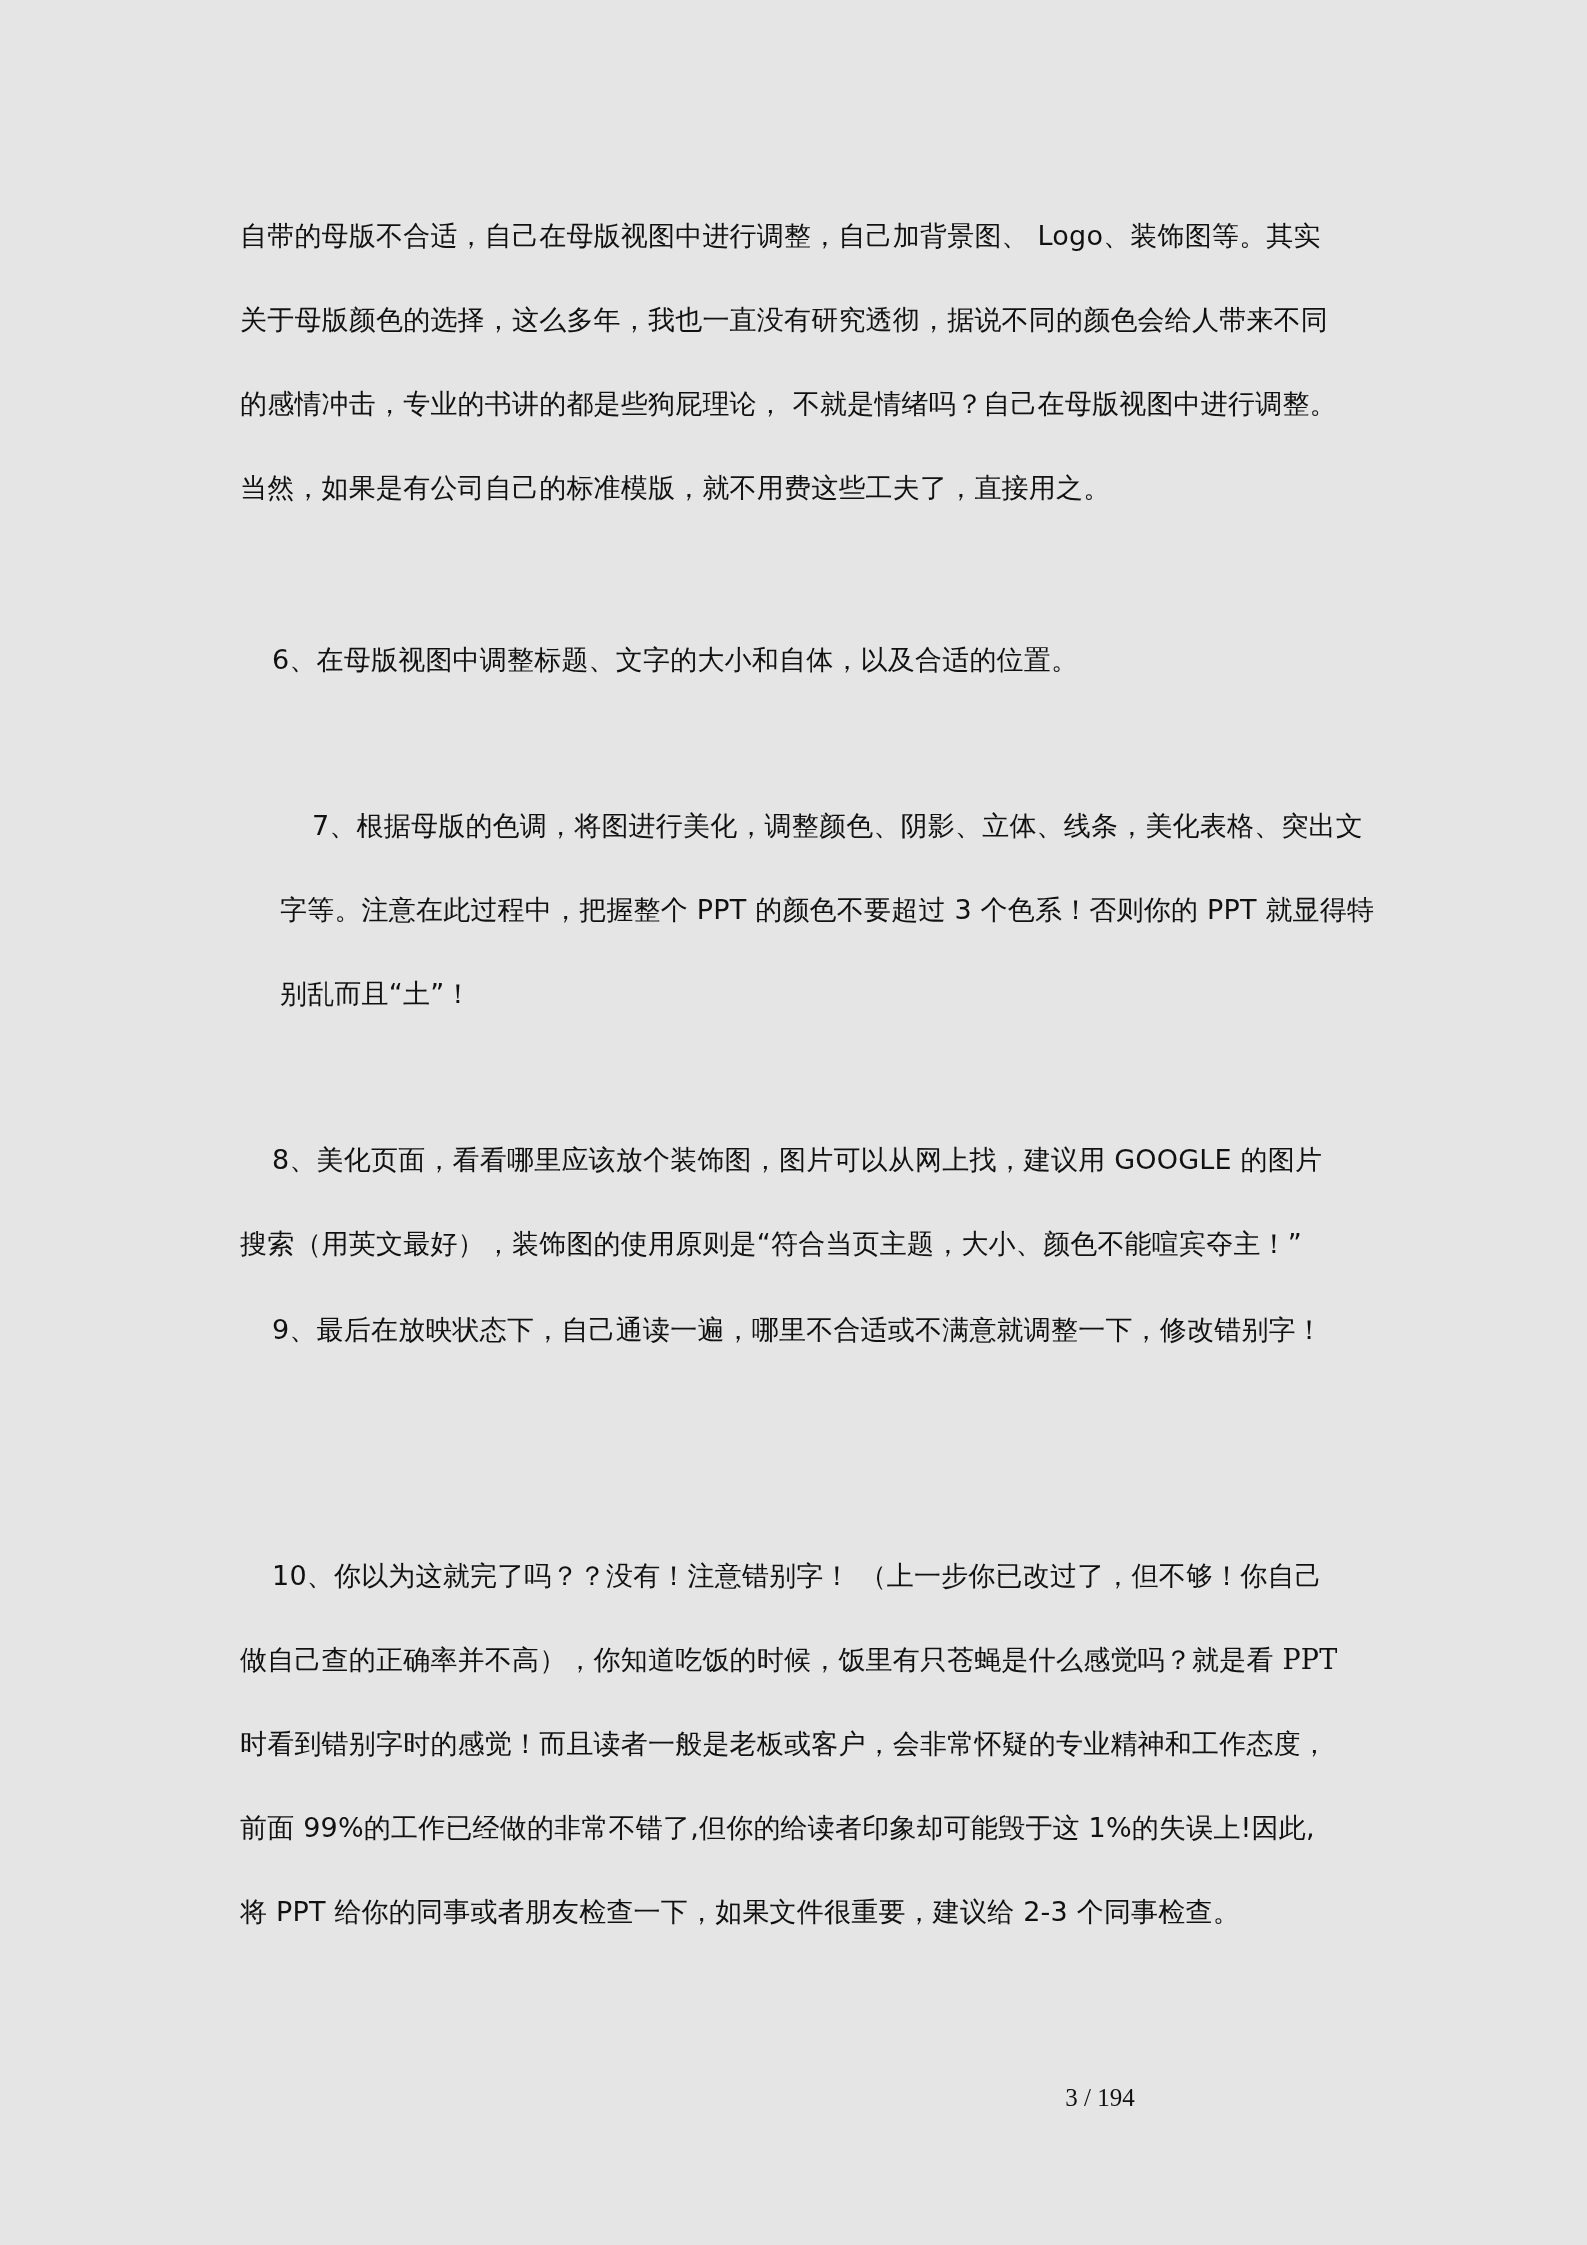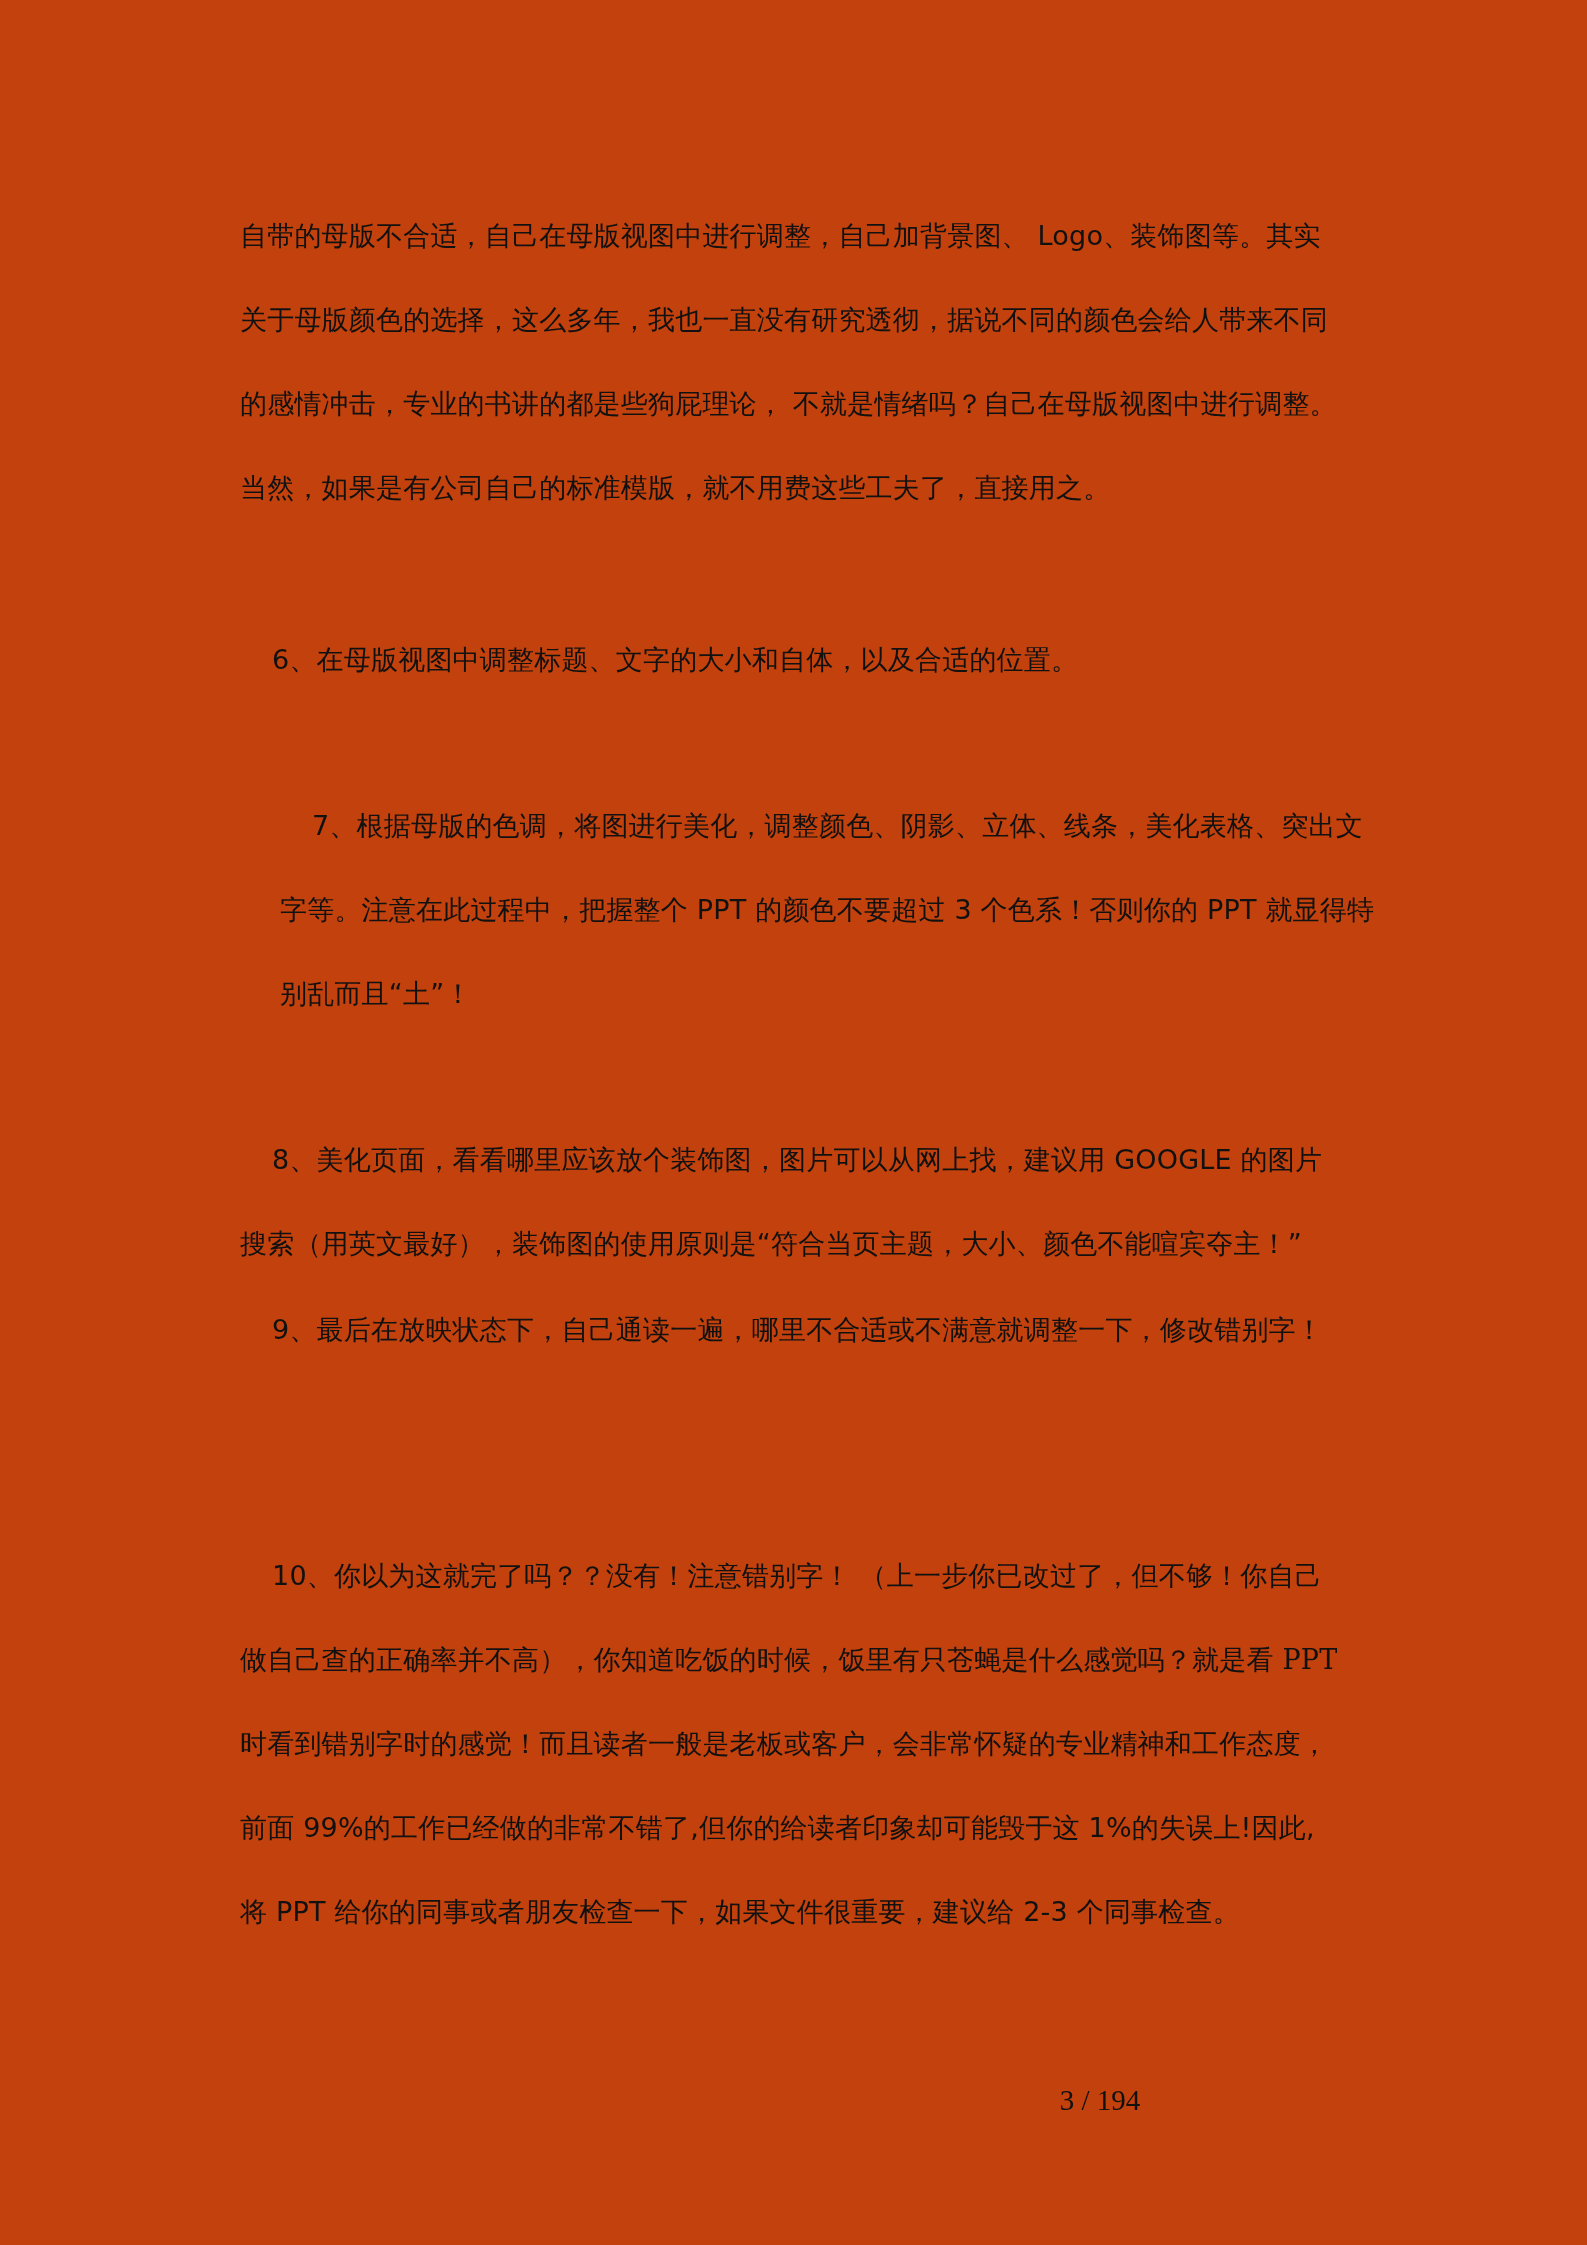--- a/index.html
+++ b/index.html
@@ -13,21 +13,21 @@
       position: relative;
       overflow: hidden;
       font-family: "DejaVu Sans", "Liberation Sans", sans-serif;
       color: #111111;
     }
     .page {
       position: absolute;
       left: 0; top: 0;
       width: 1587px;
       height: 2245px;
-      background: #c2410c;
+      background: #e5e5e5;
     }
     .body-text {
       position: absolute;
       left: 240px;
       width: 1118px;
       font-size: 27px;
       line-height: 84px;
       letter-spacing: 0.2px;
       text-align: justify;
       text-align-last: left;
@@ -43,21 +43,21 @@
       font-family: "DejaVu Serif", "Liberation Serif", serif;
       font-weight: normal;
     }
     .page-number {
       position: absolute;
       left: 1000px;
       width: 200px;
       top: 2084px;
       text-align: center;
       font-family: "Liberation Serif", "DejaVu Serif", serif;
-      font-size: 29px;
+      font-size: 25px;
       color: #111111;
     }
   </style>
 </head>
 <body>
 
 <div class="page">
 
   <div class="body-text" style="top:194px;">
     <p class="para">自带的母版不合适，自己在母版视图中进行调整，自己加背景图、 Logo、装饰图等。其实</p>

